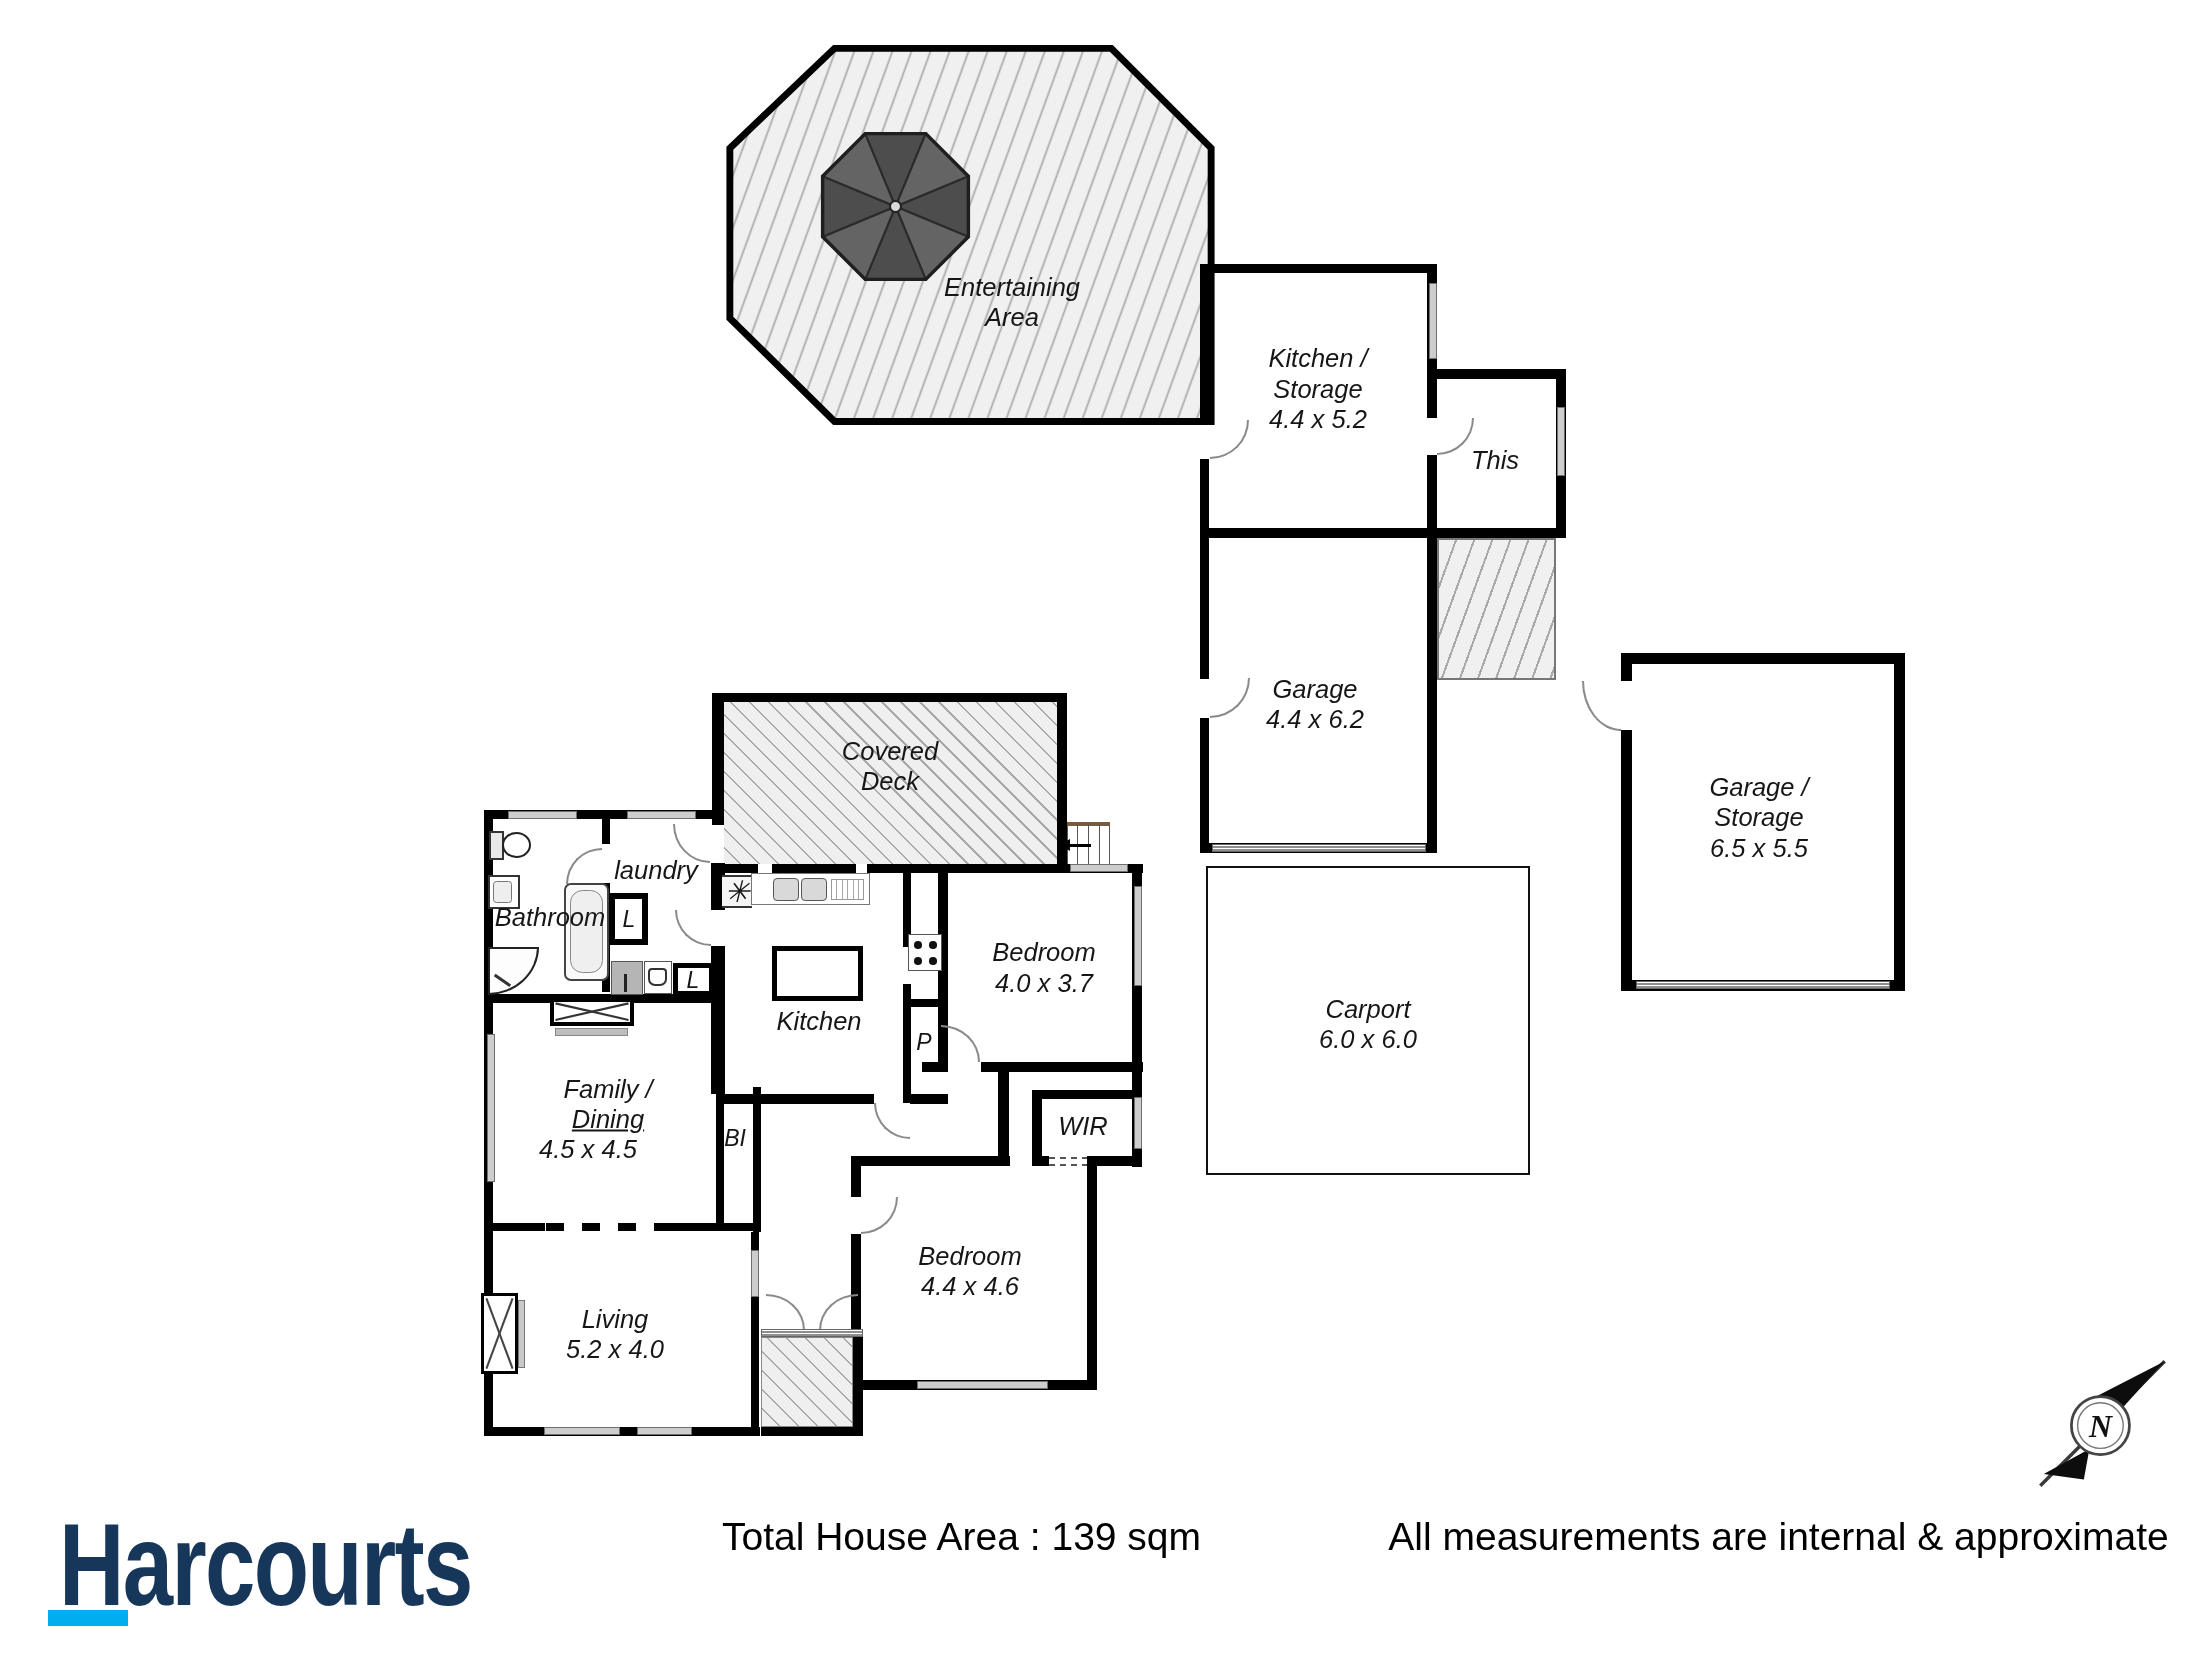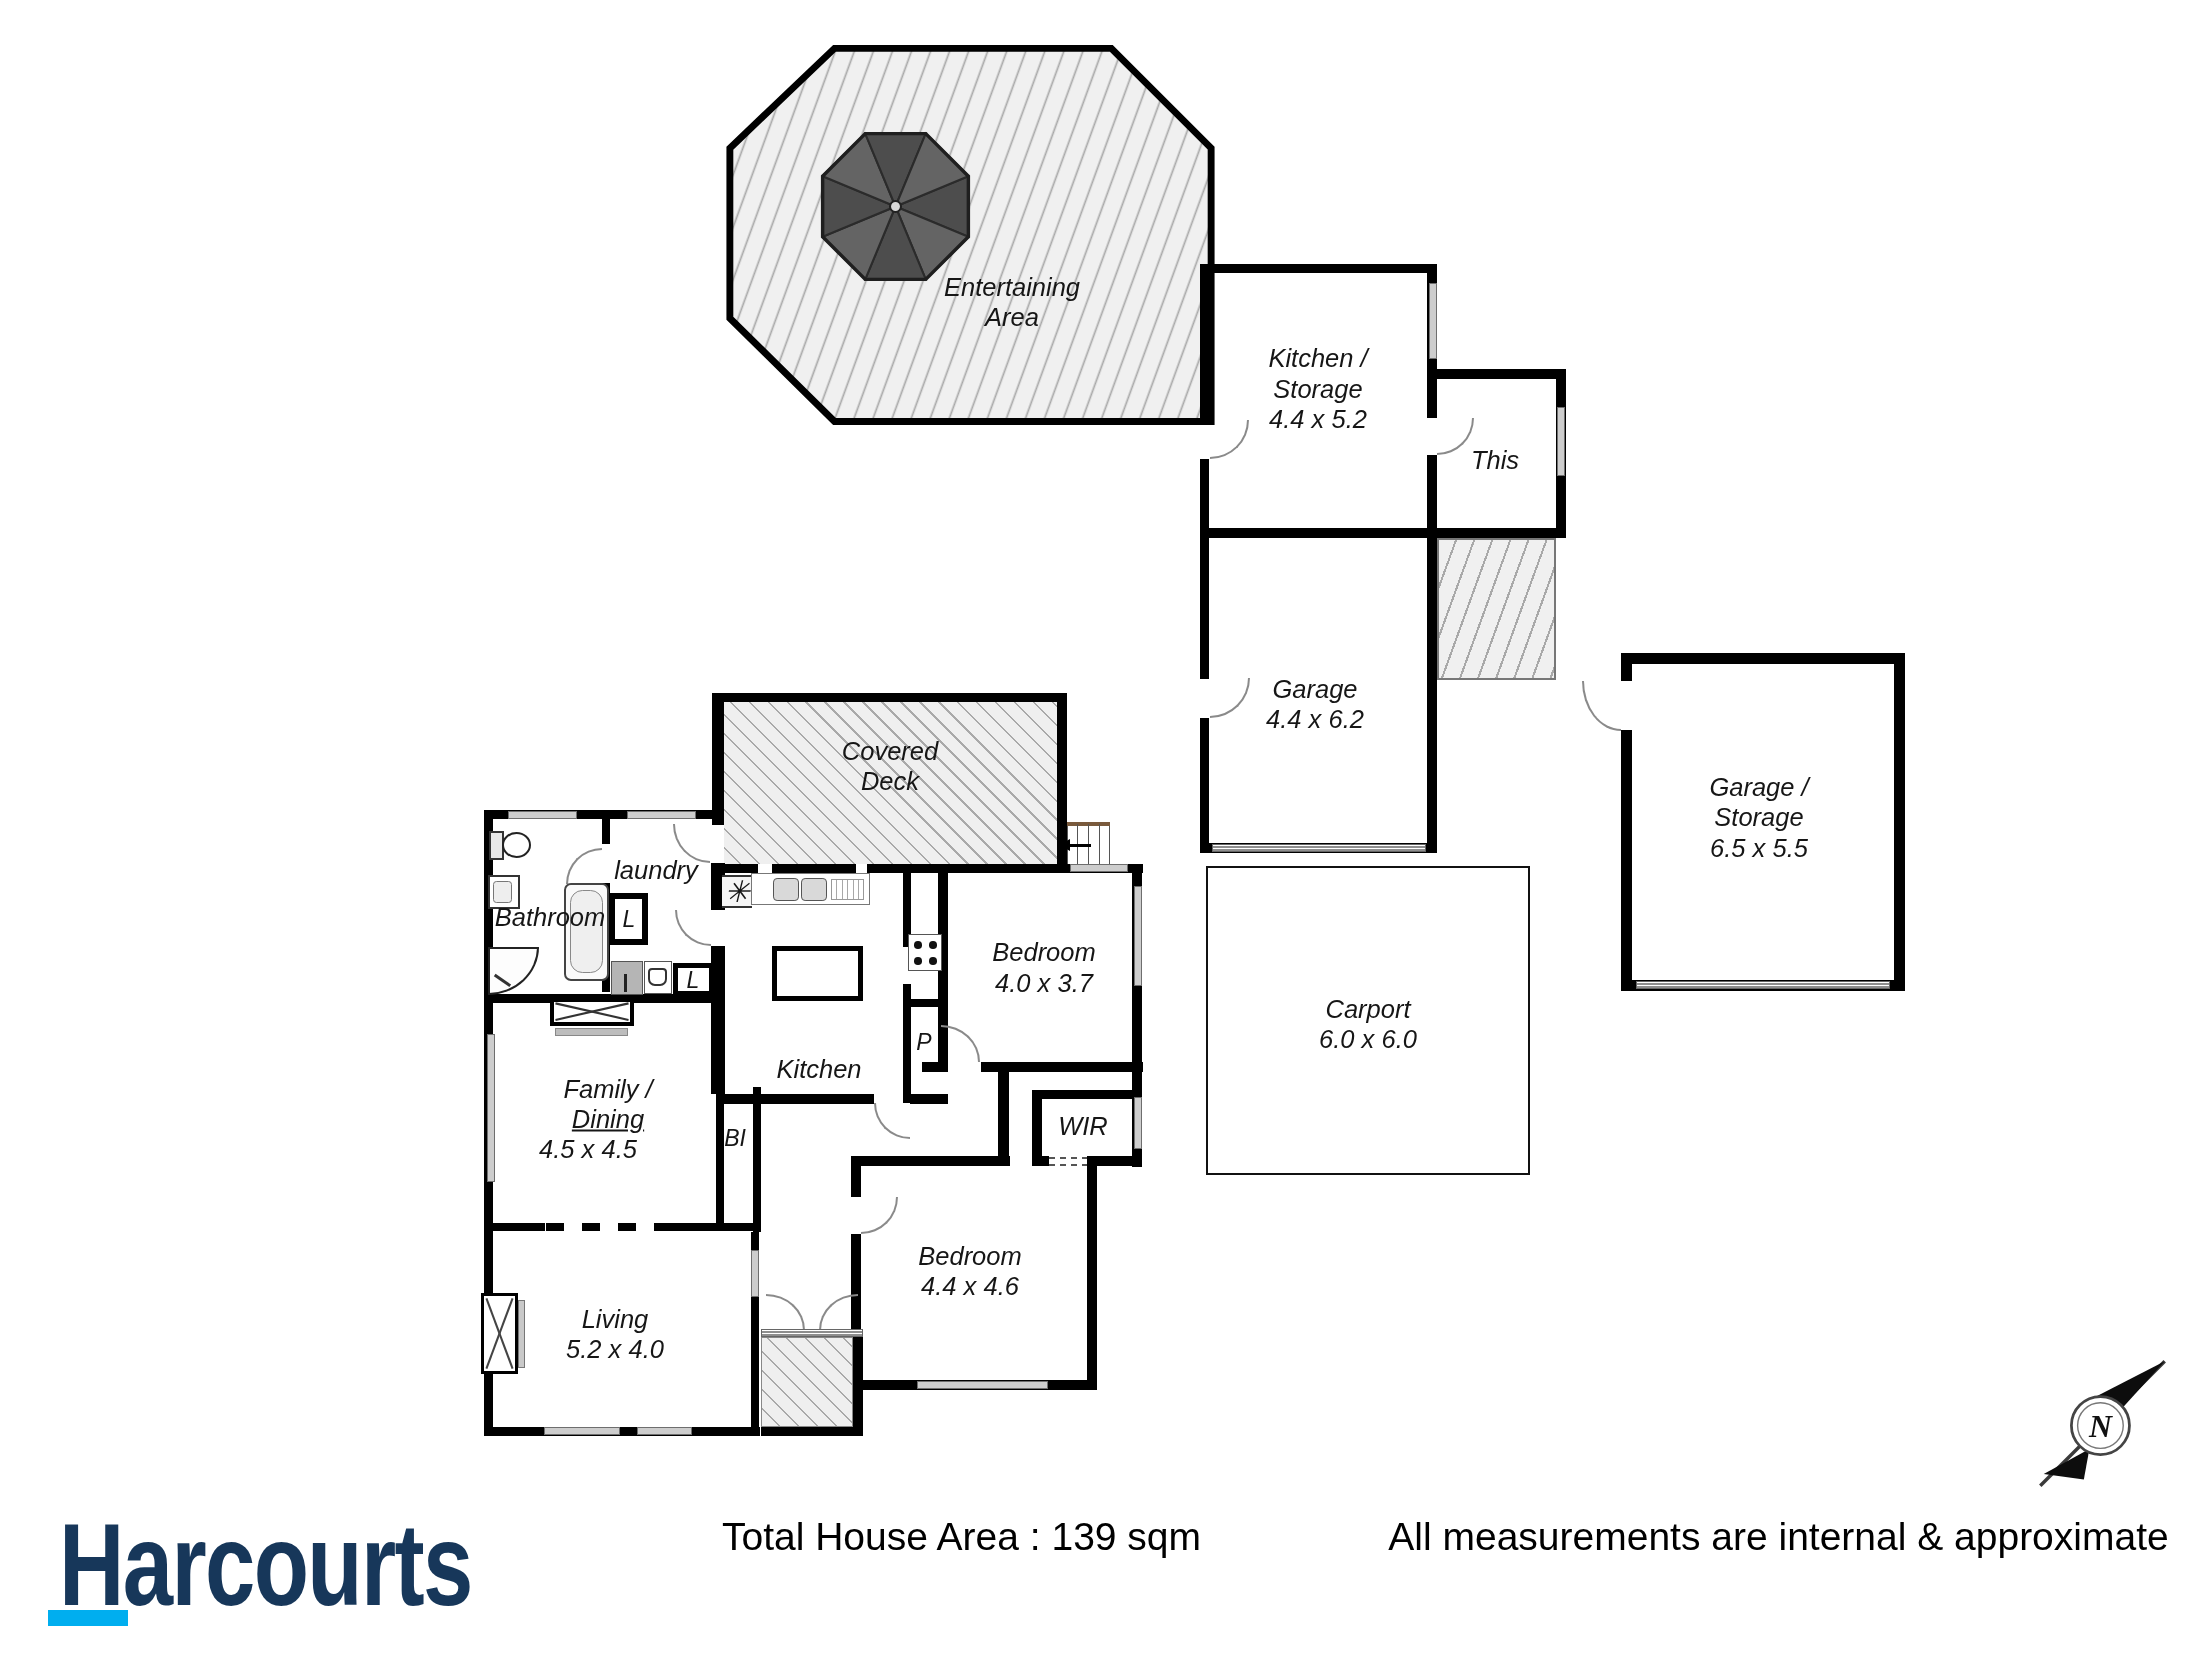--- a/index.html
+++ b/index.html
@@ -204,21 +204,21 @@
   <i class="fix" style="left:751px;top:873px;width:119px;height:32px;background:#fff;border:1.4px solid #777;"></i>
   <i class="fix" style="left:773px;top:878px;width:26px;height:23px;background:#d9d9d9;border:1.4px solid #555;border-radius:4.1px;"></i>
   <i class="fix" style="left:801px;top:878px;width:26px;height:23px;background:#d9d9d9;border:1.4px solid #555;border-radius:4.1px;"></i>
   <i class="fix drain" style="left:831px;top:879px;width:33px;height:20.7px;border:0.7px solid #999;"></i>
   <i class="fix" style="left:772px;top:946px;width:91px;height:55px;background:#fff;border:5.5px solid #000;"></i>
   <i class="fix" style="left:908px;top:934px;width:34px;height:37px;background:#fff;border:1.4px solid #555;"></i>
   <i class="fix" style="left:914px;top:941px;width:7.6px;height:7.6px;background:#111;border-radius:50%;"></i>
   <i class="fix" style="left:929px;top:941px;width:7.6px;height:7.6px;background:#111;border-radius:50%;"></i>
   <i class="fix" style="left:914px;top:957px;width:7.6px;height:7.6px;background:#111;border-radius:50%;"></i>
   <i class="fix" style="left:929px;top:957px;width:7.6px;height:7.6px;background:#111;border-radius:50%;"></i>
-  <i class="lbl" style="left:819px;top:1069px;text-align:center;">Kitchen</i>
+  <i class="lbl" style="left:819px;top:1021px;text-align:center;">Kitchen</i>
   <i class="lbl small" style="left:924px;top:1042px;">P</i>
 
   <i class="fix" style="left:550px;top:998px;width:84px;height:27.6px;background:#fff;border:4.1px solid #000;"></i>
   <svg style="left:554px;top:1002px;" width="76" height="19.3" viewBox="0 0 110 28">
     <line x1="2" y1="2" x2="108" y2="26" stroke="#333" stroke-width="3"></line>
     <line x1="108" y1="2" x2="2" y2="26" stroke="#333" stroke-width="3"></line>
   </svg>
   <i class="fix" style="left:555px;top:1028px;width:73px;height:8.3px;background:#bdbdbd;border:0.7px solid #888;"></i>
 
   <i class="lbl" style="left:1044px;top:952px;">Bedroom</i>

